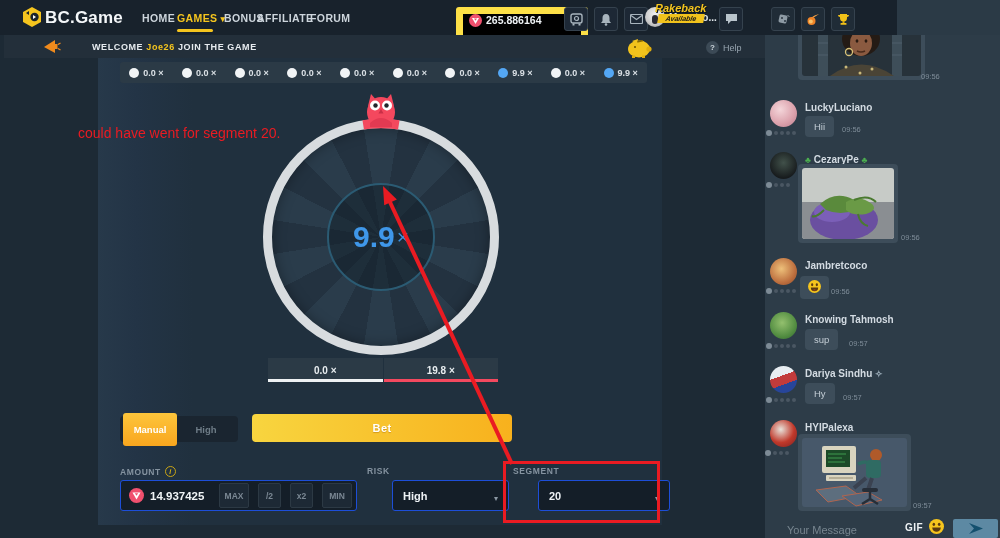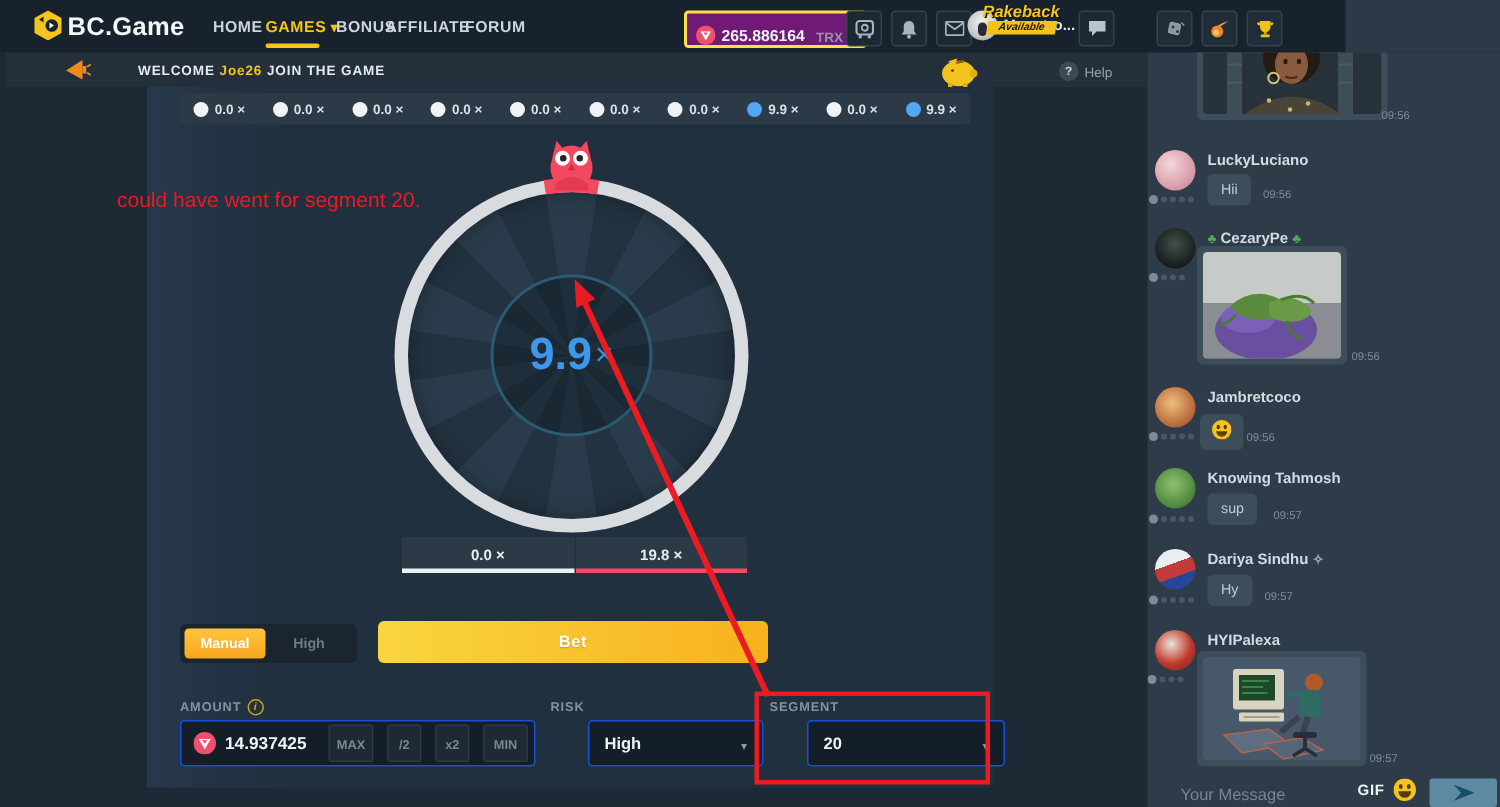--- a/index.html
+++ b/index.html
@@ -7,21 +7,21 @@
   .abs{position:absolute;}
 
   
   .hdr{position:absolute;left:0;top:0;width:1000px;height:35px;background:#18222c;}
   .hdr-right{position:absolute;left:897px;top:0;width:103px;height:35px;background:#2b3a46;}
   .logo-txt{position:absolute;left:45px;top:0;height:35px;line-height:35px;font-size:17px;font-weight:bold;color:#f4f7f9;letter-spacing:.2px;}
   .nav-item{position:absolute;top:0;height:35px;line-height:36px;font-size:10.5px;font-weight:bold;color:#cdd5dc;letter-spacing:.4px;cursor:pointer;}
   .nav-item.active{color:#f5c51e;}
   .nav-caret::after{content:"▾";color:#f5c51e;font-size:9px;margin-left:3px;}
   .nav-underline{position:absolute;left:177px;top:29px;width:36px;height:3px;background:#f5c51e;border-radius:2px;}
-  .pill{position:absolute;border:2px solid #fde047;background:#701a75;border-radius:3px;display:flex;align-items:flex-end;}
+  .pill{position:absolute;border:7px solid #fde047;background:#000000;border-radius:3px;display:flex;align-items:flex-start;}
   .balance-pill{left:456px;top:7px;width:106px;height:21px;padding:0 6px;gap:4px;}
   .balance-val{font-size:10.5px;font-weight:bold;color:#eef2f5;flex:1;}
   .balance-cur{font-size:9px;color:#8b98a3;font-weight:bold;margin-top:20px;}
   .caret-g::after{content:"▾";color:#8b98a3;font-size:8px;}
   .icon-btn{position:absolute;top:7px;width:22px;height:22px;border:1px solid #35424e;background:#1d2835;border-radius:3px;display:flex;align-items:center;justify-content:center;}
   .hdr-av{position:absolute;left:645px;top:7px;width:20px;height:20px;border-radius:50%;background:radial-gradient(circle at 50% 38%,#f1f1f1,#c9c9c9 62%,#8f8f8f);}
   .hdr-av::after{content:"";position:absolute;left:7px;top:8px;width:6px;height:9px;border-radius:3px;background:#2a2a33;}
   .hdr-user{position:absolute;left:669px;top:0;height:35px;line-height:36px;font-size:10px;font-weight:bold;color:#dfe5ea;}
 
   
@@ -52,25 +52,25 @@
   .hub-x{font-size:21px;margin-left:2px;opacity:.95;}
   .owl{position:absolute;left:50%;top:-26px;transform:translateX(-50%);}
 
   .outcomes{position:absolute;left:268px;top:358px;width:230px;height:24px;display:flex;gap:1px;}
   .outcome{flex:1;background:#2b3a46;position:relative;display:flex;align-items:center;justify-content:center;font-size:10px;font-weight:bold;color:#e8edf0;}
   .outcome::after{content:"";position:absolute;left:0;right:0;bottom:0;height:3px;}
   .outcome.white::after{background:#eef1f3;}
   .outcome.red::after{background:#f4495f;}
 
   .mode-toggle{position:absolute;left:120px;top:416px;width:118px;height:26px;background:#1a2530;border-radius:4px;display:flex;align-items:center;padding:0 3px;box-sizing:border-box;}
-  .mode-manual{width:54px;height:20px;border-radius:3px;background:linear-gradient(180deg,#fdc53b,#f9a61e);color:#fff;font-size:9.5px;font-weight:bold;display:flex;align-items:center;justify-content:center;}
+  .mode-manual{width:54px;height:33px;border-radius:3px;background:linear-gradient(180deg,#fdc53b,#f9a61e);color:#fff;font-size:9.5px;font-weight:bold;display:flex;align-items:center;justify-content:center;}
   .mode-auto{flex:1;text-align:center;color:#6e7c87;font-size:9.5px;font-weight:bold;}
   .bet-btn{position:absolute;left:252px;top:414px;width:260px;height:28px;border-radius:4px;background:linear-gradient(90deg,#f8d53f,#f8b11d);color:#fff;font-size:11px;font-weight:bold;display:flex;align-items:center;justify-content:center;letter-spacing:.4px;text-shadow:0 1px 1px rgba(150,90,0,.4);}
 
-  .field-label{position:absolute;font-size:8.5px;font-weight:bold;color:#8593a0;letter-spacing:.6px;display:flex;gap:4px;}
+  .field-label{position:absolute;font-size:8.5px;font-weight:bold;color:#8593a0;letter-spacing:.6px;display:flex;align-items:center;gap:4px;}
   .info-icon{width:9px;height:9px;border-radius:50%;border:1px solid #c9a516;color:#d4b112;font-size:7px;line-height:9px;text-align:center;font-style:italic;}
   .info-icon::after{content:"i";}
   .input-box{position:absolute;background:#141e28;border:1px solid #1d4ed8;border-radius:3px;box-sizing:border-box;display:flex;align-items:center;}
   .amount-box{left:120px;top:480px;width:237px;height:31px;padding:0 4px 0 8px;gap:6px;}
   .amount-val{flex:1;font-size:11.5px;font-weight:bold;color:#f0f4f6;}
   .mini-btn{height:23px;background:#1d2935;border:1px solid #2c3944;border-radius:2px;color:#7b8894;font-size:8.5px;font-weight:bold;display:flex;align-items:center;justify-content:center;margin-left:3px;}
   .select-box{padding:0 10px;justify-content:space-between;margin-left:25px;}
   .select-val{font-size:11px;font-weight:bold;color:#eef2f5;}
 
   

